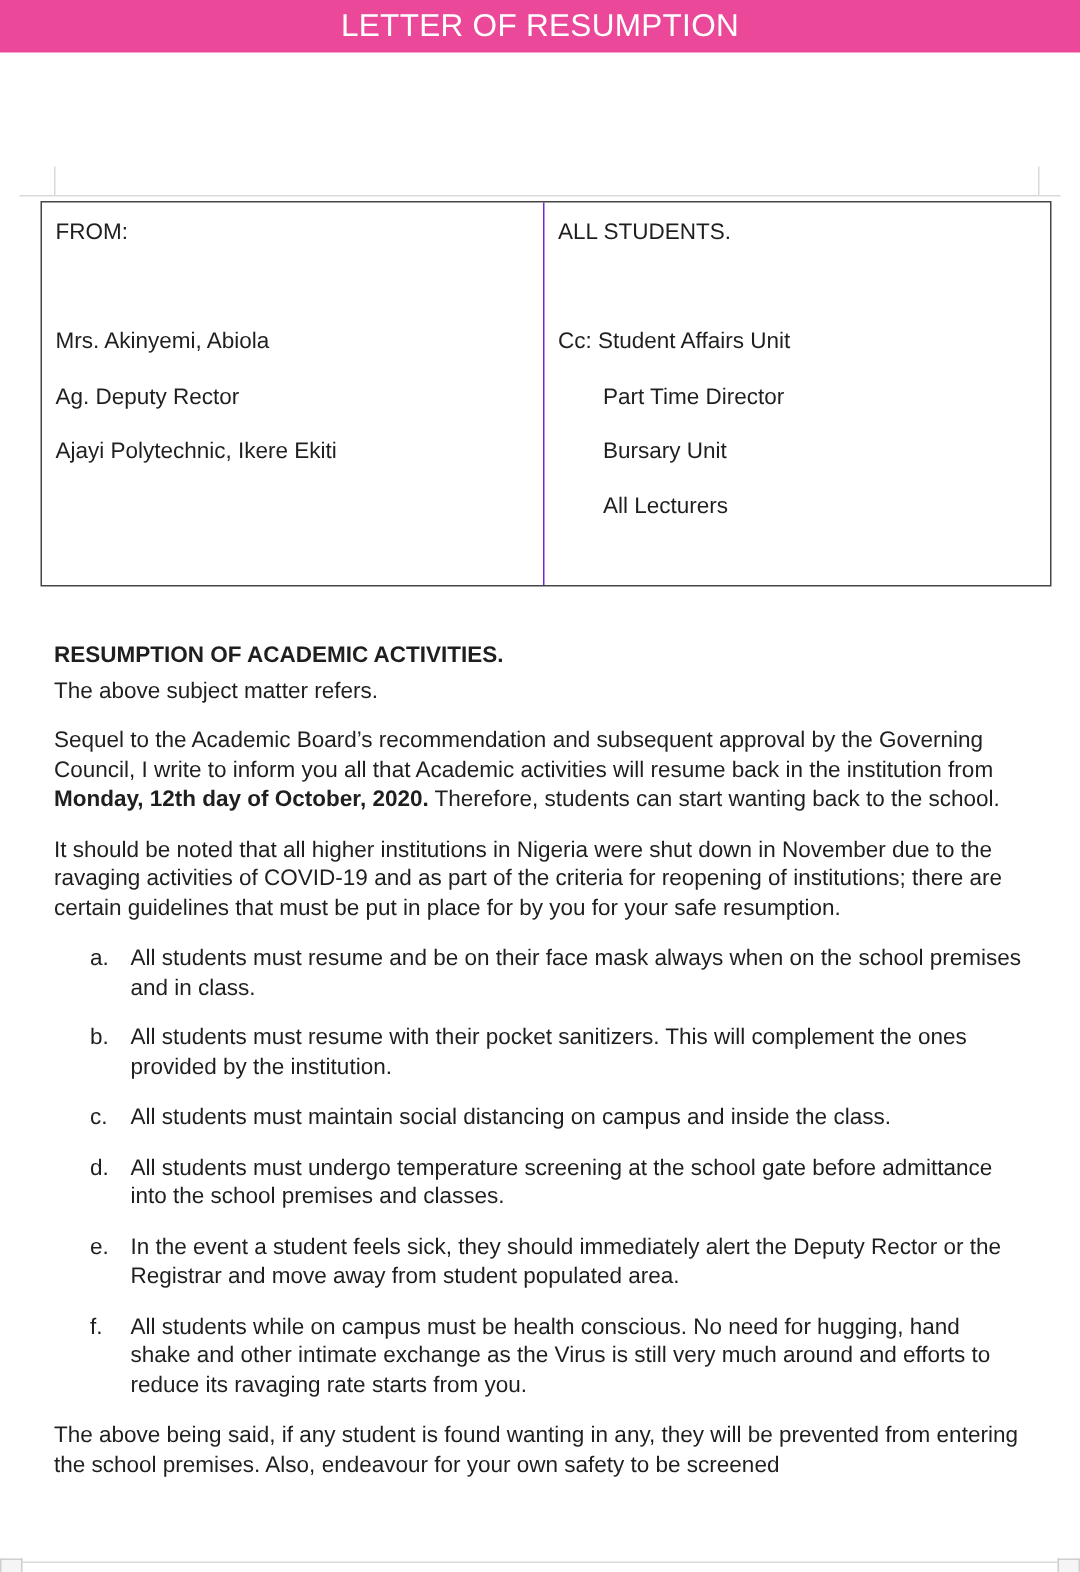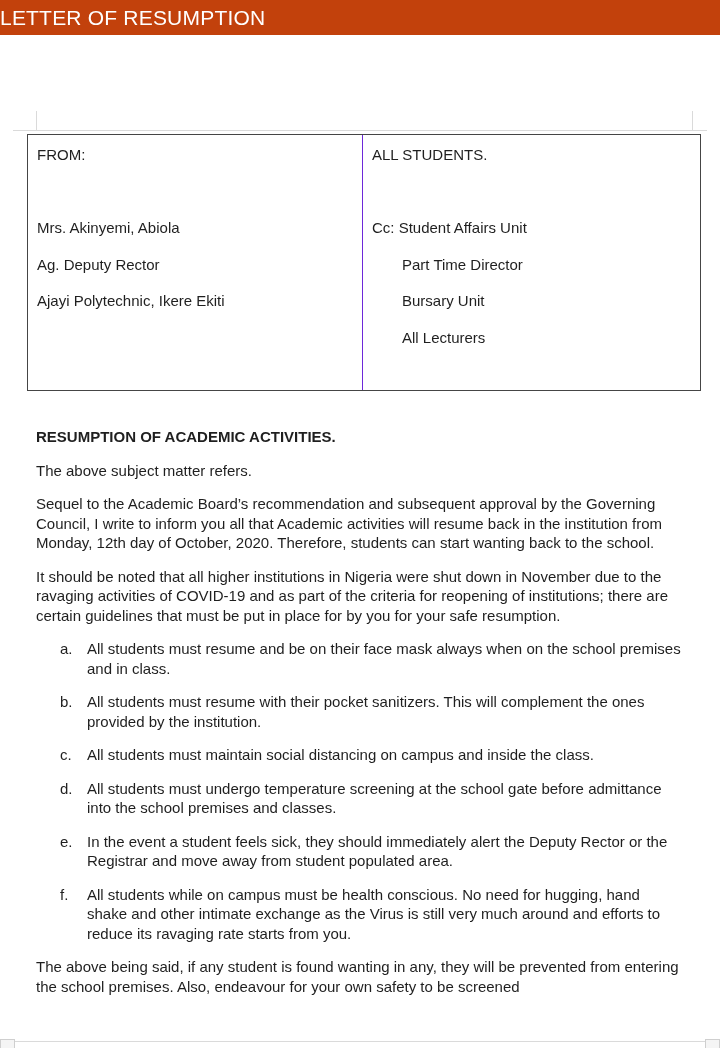--- a/index.html
+++ b/index.html
@@ -5,21 +5,21 @@
   * { margin:0; padding:0; box-sizing:border-box; }
   html,body {
     width:720px; height:1048px; background:#ffffff; overflow:hidden;
     font-family:"Liberation Sans", sans-serif; color:#1f1f1f;
   }
   #screen { position:relative; width:720px; height:1048px; }
 
   
   .app-header {
     position:absolute; left:0; top:0; width:720px; height:35px;
-    background:#c2410c; display:flex; align-items:center; justify-content:flex-start;
+    background:#ec4899; display:flex; align-items:center; justify-content:center;
   }
   .app-title { color:#ffffff; font-size:21px; font-weight:500; letter-spacing:0.2px; }
 
   
   .rule-top { position:absolute; left:13px; right:13px; top:130px; height:1px; background:#dadada; }
   .tick { position:absolute; top:111px; width:1px; height:19px; background:#dadada; }
   .tick-left { left:36px; }
   .tick-right { left:692px; }
 
   
@@ -31,23 +31,23 @@
   .cell-from { width:335px; border-right:1px solid #6d28d9; }
   .cell-to { flex:1; }
   .tline { min-height:36.5px; white-space:nowrap; }
   .indent { padding-left:30px; }
 
   
   .doc-body {
     position:absolute; left:36px; top:427px; width:648px; height:608px;
     overflow:hidden; font-size:15px; line-height:19.5px;
   }
-  .subject { font-weight:700; margin-bottom:14px; }
+  .subject { font-weight:700; margin-bottom:4px; }
   .para { margin-bottom:14px; }
-  .bold { font-weight:400; }
+  .bold { font-weight:700; }
   .list-item { display:flex; margin:0 0 14px 24px; }
   .list-label { flex:0 0 27px; }
   .list-text { flex:1; }
   .closing { margin-bottom:0; }
 
   
   .rule-bottom { position:absolute; left:12px; right:12px; top:1041px; height:1px; background:#dadada; }
   .corner {
     position:absolute; top:1039px; width:15px; height:9px;
     border:1px solid #cfcfcf; border-bottom:none; background:#f5f5f5;

